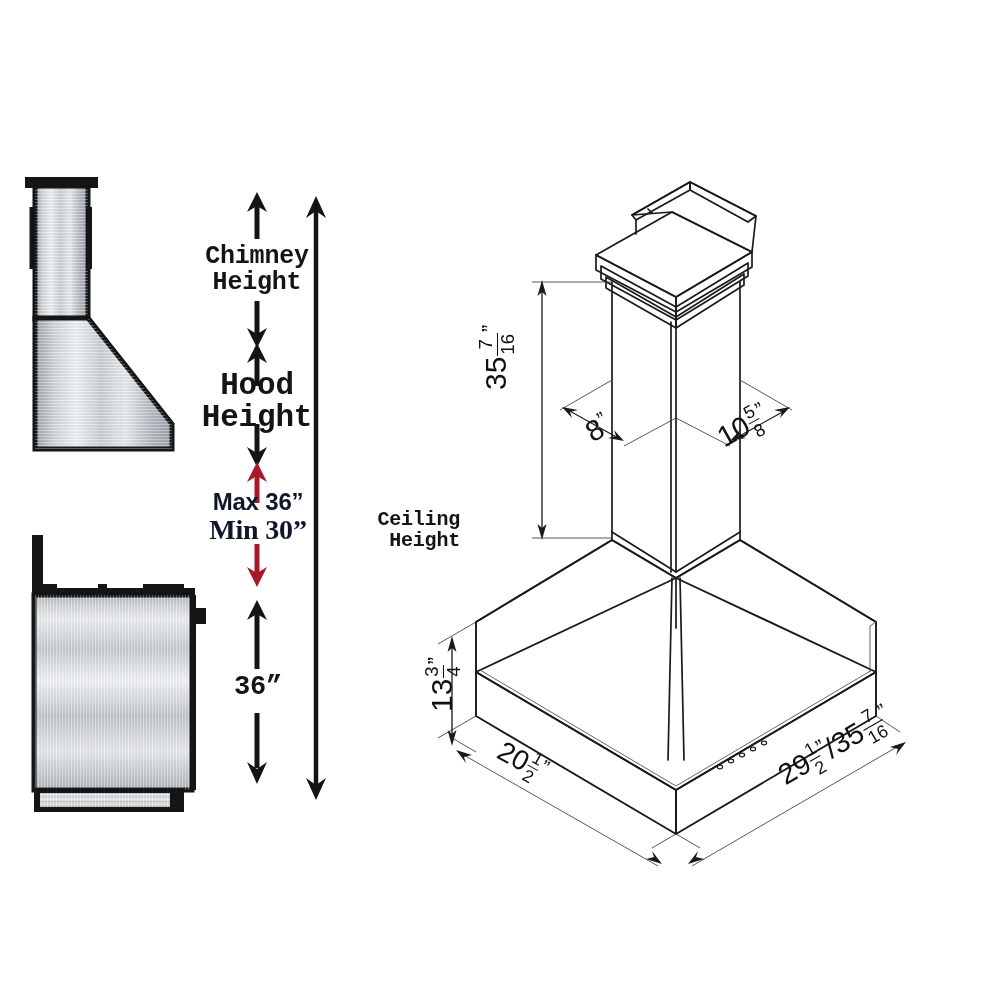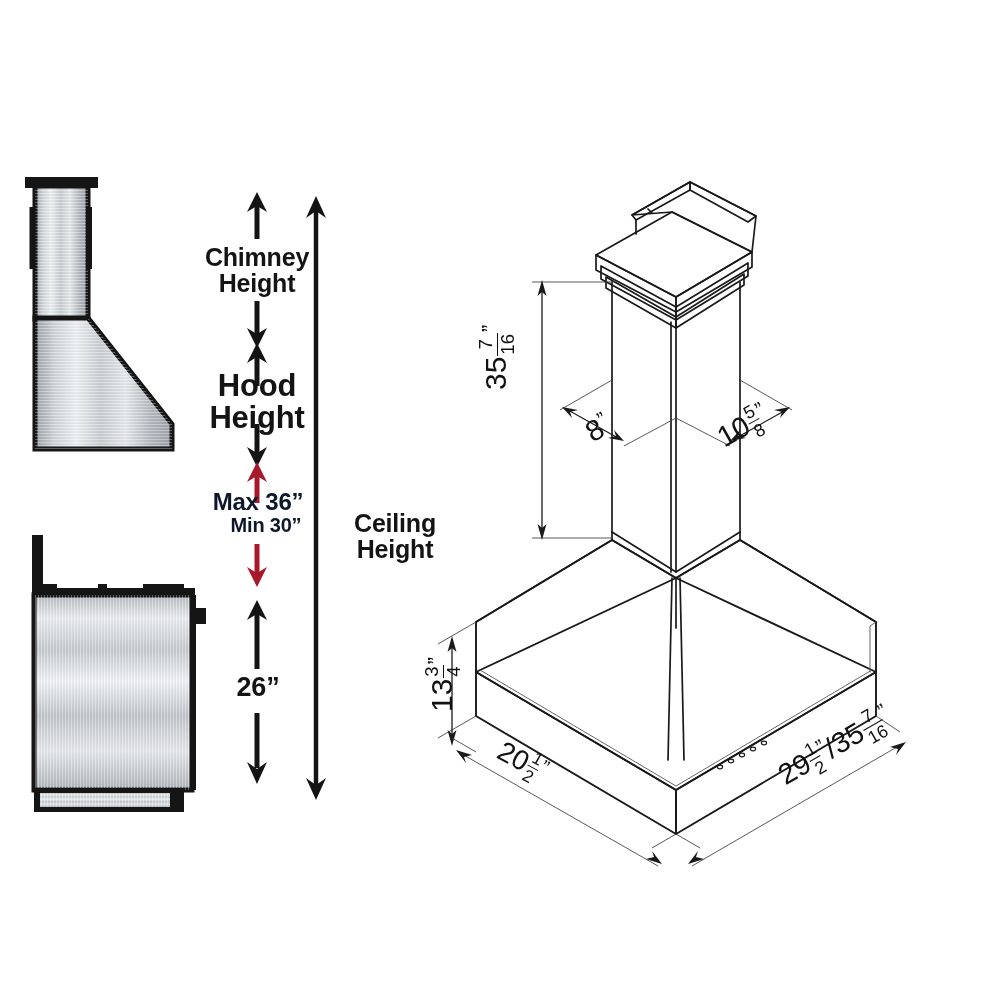--- a/index.html
+++ b/index.html
@@ -3,21 +3,21 @@
 <meta charset="utf-8">
 <style>
   html,body{margin:0;padding:0;background:#ffffff;}
   body{width:1000px;height:1000px;position:relative;overflow:hidden;
        font-family:"Liberation Sans",sans-serif;color:#111;}
   .stage{position:absolute;left:0;top:0;width:1000px;height:1000px;}
 
   
   .lbl{position:absolute;font-weight:bold;text-align:center;line-height:1.04;
        white-space:pre-line;letter-spacing:-0.2px;}
-  .lbl.black{color:#141414;}
+  .lbl.black{color:#141414;font-family:Liberation Mono, monospace;}
   .lbl.red{color:#0f172a;}
 
   
   .arrowv{position:absolute;}
   .arrowv svg{display:block;overflow:visible;}
 
   
   .silo{position:absolute;}
   .silo svg{display:block;}
 
@@ -150,50 +150,50 @@
     </svg>
   </div>
 
   <div class="arrowv" style="left:240px;top:462px;">
     <svg width="34" height="42" viewBox="0 0 34 42">
       <line x1="17" y1="41" x2="17" y2="12" stroke="#a8182b" stroke-width="5"></line>
       <path d="M17 0 L27 20 L17 14 L7 20 Z" fill="#a8182b"></path>
     </svg>
   </div>
   <div class="lbl red" style="left:180px;top:490px;width:156px;font-size:24px;">Max 36”</div>
-  <div class="lbl red" style="left:188px;top:515px;width:156px;font-size:20px;">Min 30”</div>
+  <div class="lbl red" style="left:180px;top:515px;width:156px;font-size:28px;font-family:Liberation Serif, serif;">Min 30”</div>
   <div class="arrowv" style="left:240px;top:543px;">
     <svg width="34" height="44" viewBox="0 0 34 44">
       <line x1="17" y1="1" x2="17" y2="32" stroke="#a8182b" stroke-width="5"></line>
       <path d="M17 44 L27 24 L17 30 L7 24 Z" fill="#a8182b"></path>
     </svg>
   </div>
 
   <div class="arrowv" style="left:240px;top:600px;">
     <svg width="34" height="70" viewBox="0 0 34 70">
       <line x1="17" y1="69" x2="17" y2="12" stroke="#141414" stroke-width="5"></line>
       <path d="M17 0 L27 20 L17 14 L7 20 Z" fill="#141414"></path>
     </svg>
   </div>
-  <div class="lbl black" style="left:200px;top:673px;width:116px;font-size:27px;">26”</div>
+  <div class="lbl black" style="left:200px;top:673px;width:116px;font-size:27px;">36”</div>
   <div class="arrowv" style="left:240px;top:712px;">
     <svg width="34" height="72" viewBox="0 0 34 72">
       <line x1="17" y1="1" x2="17" y2="56" stroke="#141414" stroke-width="5"></line>
       <path d="M17 72 L27 50 L17 57 L7 50 Z" fill="#141414"></path>
     </svg>
   </div>
 
   <div class="arrowv" style="left:298px;top:196px;">
     <svg width="36" height="604" viewBox="0 0 36 604">
       <line x1="18" y1="14" x2="18" y2="590" stroke="#141414" stroke-width="4.5"></line>
       <path d="M18 0 L28 22 L18 15 L8 22 Z" fill="#141414"></path>
       <path d="M18 604 L28 582 L18 589 L8 582 Z" fill="#141414"></path>
     </svg>
   </div>
-  <div class="lbl black" style="left:330px;top:510px;width:130px;font-size:25px;text-align:center;">Ceiling
+  <div class="lbl black" style="left:330px;top:510px;width:130px;font-size:20px;text-align:right;">Ceiling
 Height</div>
 
   <div class="iso">
     <svg width="600" height="680" viewBox="0 0 600 680">
       <g fill="none" stroke="#1a1a1a" stroke-width="1.7" stroke-linejoin="round" stroke-linecap="round">
 
         <path d="M196 95 L272 52 L352 92 L276 137 Z"></path>
         <path d="M196 95 L196 110 L276 152 L276 137 Z"></path>
         <path d="M276 137 L352 92 L352 107 L276 152 Z"></path>
         <path d="M201 106 L201 119 L276 160 L276 147 Z"></path>

